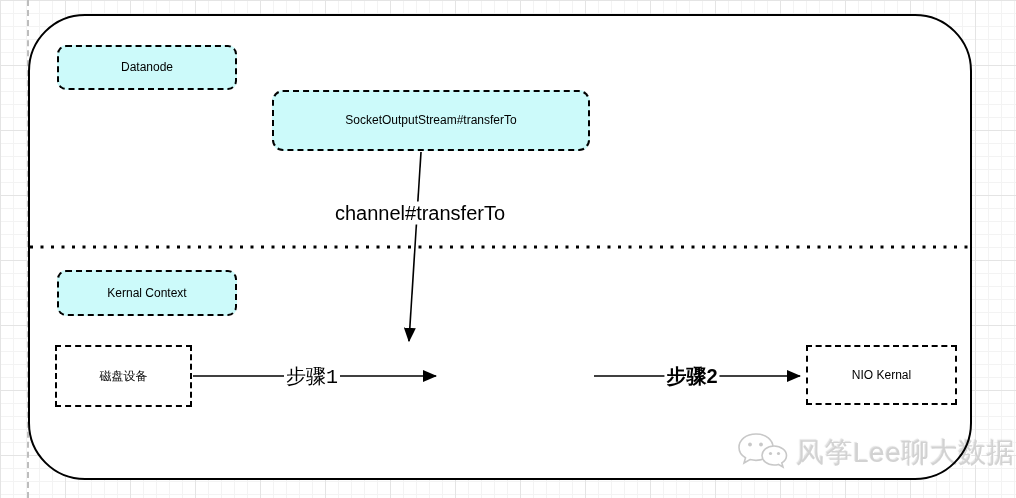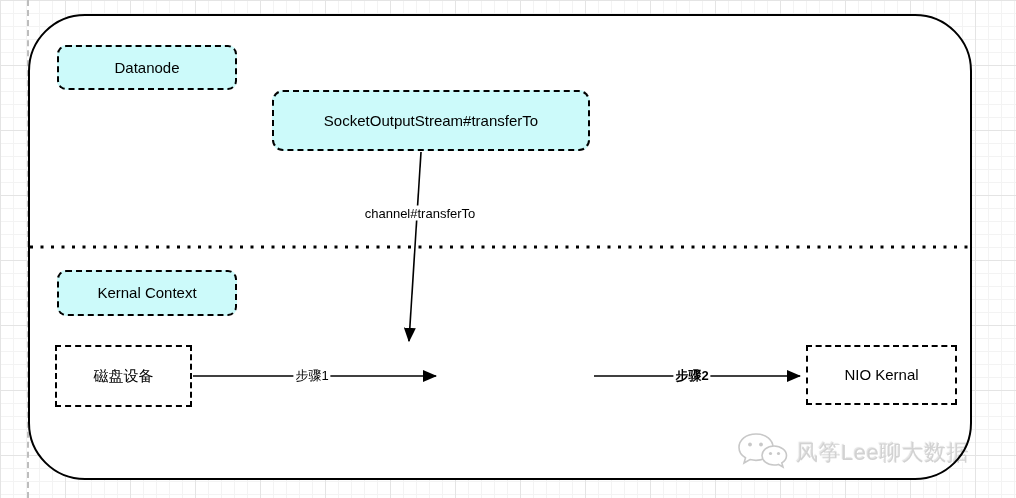--- a/index.html
+++ b/index.html
@@ -39,70 +39,70 @@
   }
   .watermark {
     position: absolute;
     left: 736px; top: 432px;
     display: flex;
     align-items: center;
     gap: 8px;
     z-index: 2;
   }
   .watermark-text {
-    font-size: 22px;
+    font-size: 28px;
     color: #d2d2d2;
     text-shadow: 1px 1px 0 #ffffff, -1px -1px 1px rgba(170,170,170,0.35);
     white-space: nowrap;
     letter-spacing: 0.5px;
   }
   svg.wires {
     position: absolute;
     left: 0; top: 0;
     z-index: 3;
     pointer-events: none;
   }
   .node {
     position: absolute;
     display: flex;
     align-items: center;
     justify-content: center;
     border: 2px dashed #000000;
-    font-size: 15px;
+    font-size: 12px;
     text-align: center;
     z-index: 4;
     line-height: 1.2;
   }
   .node-cyan {
     background: var(--color-node_fill_cyan, #ccfafa);
     border-radius: 9px;
   }
   .node-white {
     background: var(--color-node_fill_white, #ffffff);
     border-radius: 0;
     text-align: center;
   }
   .edge-label {
     position: absolute;
     transform: translate(-50%, -50%);
     background: #ffffff;
-    font-size: 13px;
+    font-size: 20px;
     padding: 0 2px;
     white-space: nowrap;
     z-index: 5;
   }
   
   .n-datanode { left: 57px;  top: 45px;  width: 180px; height: 45px; }
   .n-kernal   { left: 57px;  top: 270px; width: 180px; height: 46px; }
   .n-socket   { left: 272px; top: 90px;  width: 318px; height: 61px; border-radius: 11px; }
   .n-disk     { left: 55px;  top: 345px; width: 137px; height: 62px; }
   .n-read     { left: 442px; top: 345px; width: 151px; height: 61px; }
   .n-nio      { left: 806px; top: 345px; width: 151px; height: 60px; }
   .l-channel  { left: 420px; top: 213px; }
-  .l-step1    { left: 312px; top: 376px; }
+  .l-step1    { left: 312px; top: 376px; font-family: Liberation Mono, monospace; }
   .l-step2    { left: 692px; top: 376px; font-weight: bold; }
 </style>
 </head>
 <body>
 
 <div class="stage">
 
   <div class="page-boundary"></div>
 
   <div class="frame-fill"></div>

